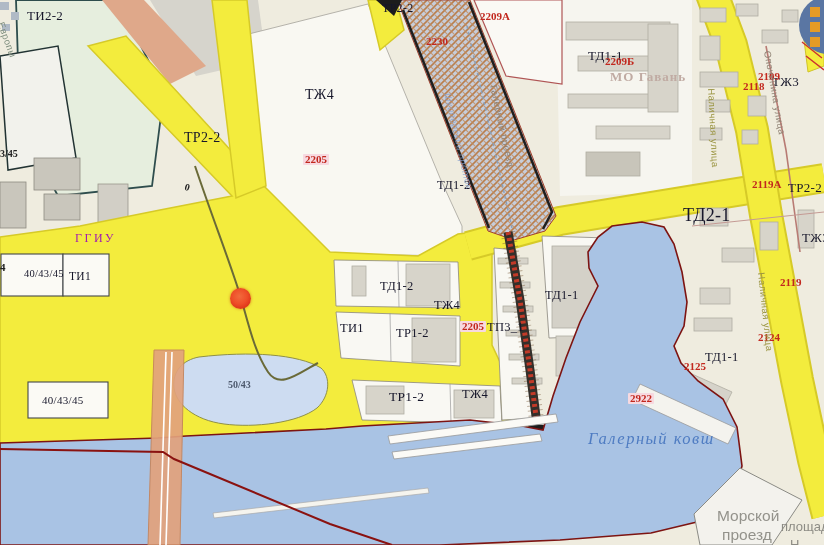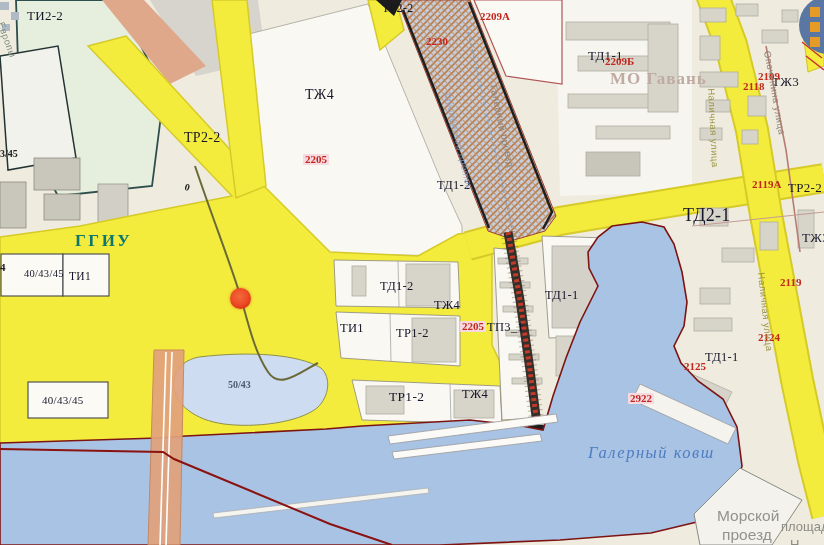--- a/index.html
+++ b/index.html
@@ -216,28 +216,28 @@
       <span class="lbl pl" style="left: 426px; top: 36px;">2230</span>
       <span class="lbl pl" style="left: 605px; top: 56px;">2209Б</span>
       <span class="lbl pl" style="left: 743px; top: 81px;">2118</span>
       <span class="lbl pl" style="left: 758px; top: 71px;">2109</span>
       <span class="lbl pl" style="left: 780px; top: 242px; margin-top: 35px;">2119</span>
       <span class="lbl pl" style="left: 752px; top: 179px;">2119А</span>
       <span class="lbl pl" style="left: 758px; top: 332px;">2124</span>
       <span class="lbl pl" style="left: 684px; top: 361px;">2125</span>
       <span class="lbl pl bg" style="left: 628px; top: 393px;">2922</span>
       <span class="lbl pl bg" style="left: 460px; top: 321px;">2205</span>
-      <span class="lbl al" style="left: 610px; top: 70px; font-size: 17px; color: rgb(192, 171, 163); letter-spacing: 1px;">МО Гавань</span>
-      <span class="lbl al" style="left: 75px; top: 232px; font-size: 17px; color: #0f766e; letter-spacing: 2.5px; font-weight: 700;">ГГИУ</span>
+      <span class="lbl al" style="left: 610px; top: 70px; font-size: 13px; color: rgb(192, 171, 163); letter-spacing: 1px;">МО Гавань</span>
+      <span class="lbl al" style="left: 75px; top: 232px; font-size: 12px; color: #a21caf; letter-spacing: 2.5px; font-weight: 400;">ГГИУ</span>
       <span class="lbl al" style="left: 228px; top: 380px; font-size: 10px; color: rgb(78, 90, 110);">50/43</span>
       <span class="lbl al" style="left: 717px; top: 508px; font-size: 15.5px; color: rgb(147, 146, 139); font-weight: 400; font-family: &quot;Liberation Sans&quot;, sans-serif;">Морской</span>
       <span class="lbl al" style="left: 722px; top: 527px; font-size: 15.5px; color: rgb(147, 146, 139); font-weight: 400; font-family: &quot;Liberation Sans&quot;, sans-serif;">проезд</span>
       <span class="lbl al" style="left: 781px; top: 520px; font-size: 13px; color: rgb(141, 140, 133); font-weight: 400; font-family: &quot;Liberation Sans&quot;, sans-serif;">площадь</span>
       <span class="lbl al" style="left: 790px; top: 538px; font-size: 13px; color: rgb(141, 140, 133); font-weight: 400; font-family: &quot;Liberation Sans&quot;, sans-serif;">Н</span>
-      <span class="lbl wl" style="left: 588px; top: 431px; margin-top: 14px;">Галерный ковш</span>
+      <span class="lbl wl" style="left: 588px; top: 431px;">Галерный ковш</span>
       <span class="lbl sl" style="left: -1px; top: 4px; color: rgb(126, 142, 126); transform: rotate(70deg);">пл. Европы</span>
       <span class="lbl sl" style="left: 716px; top: 88px; color: rgb(154, 148, 64); transform: rotate(87deg);">Наличная улица</span>
       <span class="lbl sl" style="left: 766px; top: 272px; color: rgb(154, 148, 64); transform: rotate(84deg);">Наличная улица</span>
       <span class="lbl sl" style="left: 772px; top: 50px; color: rgb(143, 130, 116); transform: rotate(80deg);">Опочинина улица</span>
       <span class="lbl sl" style="left: 498px; top: 84px; color: rgb(143, 130, 116); transform: rotate(78deg);">Галерный проезд</span>
       <span class="lbl sl" style="left: 452px; top: 92px; color: rgb(134, 162, 207); transform: rotate(77deg); font-style: italic; opacity: 0.75;">Шкиперский проток</span>
       <span class="lbl fl" style="left: 0px; top: 149px;">3/45</span>
       <span class="lbl fl" style="left: 0px; top: 262px; font-size: 11px;">4</span>
       <span class="lbl fl" style="left: 186px; top: 182px; transform: rotate(15deg);">0</span>
     </div>

